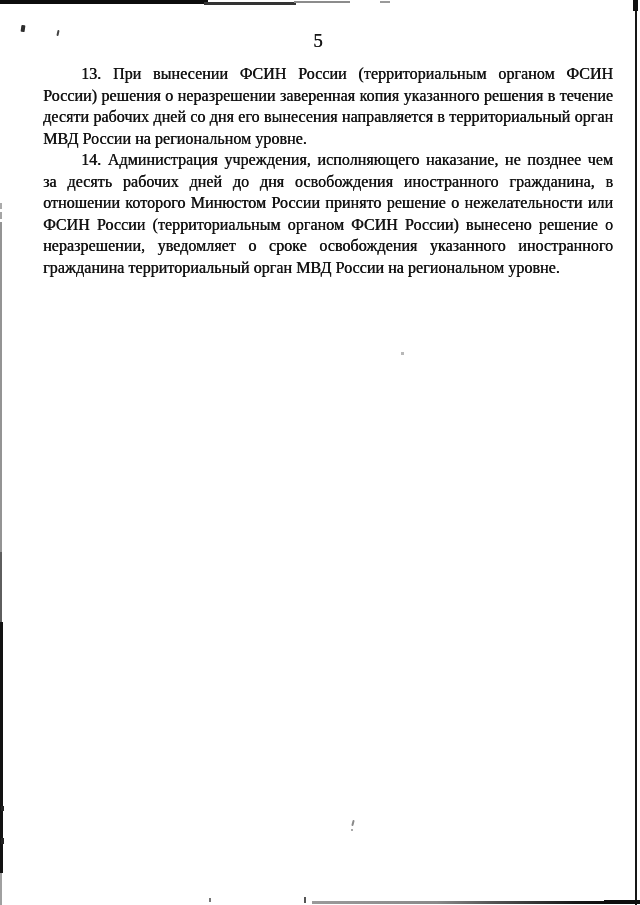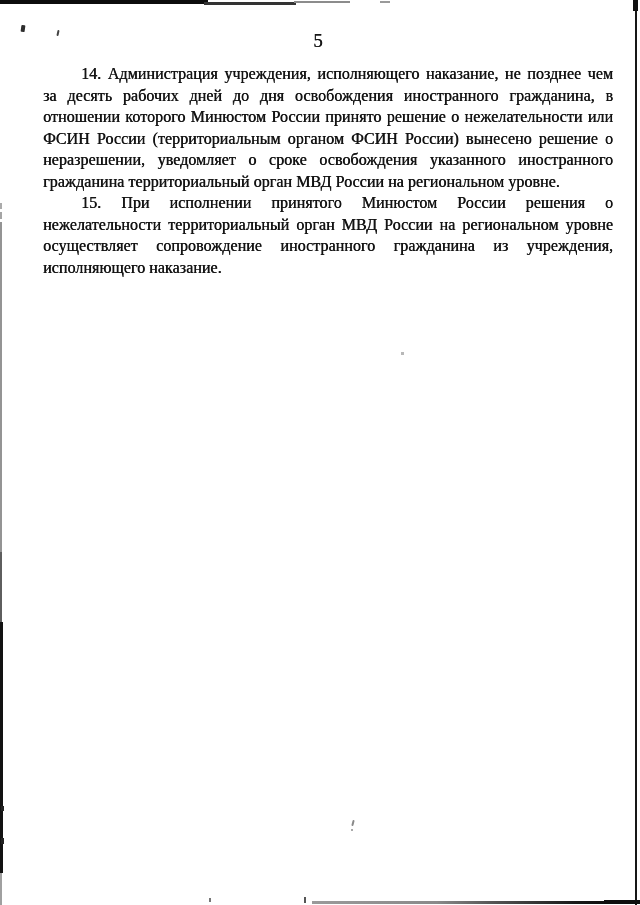--- a/index.html
+++ b/index.html
@@ -107,17 +107,17 @@
 
   <div class="artifact speck-top-1"></div>
   <div class="artifact speck-top-2"></div>
   <div class="artifact speck-mid-1"></div>
   <div class="artifact speck-mid-2"></div>
   <div class="artifact speck-mid-3"></div>
 
   <div class="page-number">5</div>
 
   <div class="text-block">
+    <p>13. При вынесении ФСИН России (территориальным органом ФСИН России) решения о неразрешении заверенная копия указанного решения в течение десяти рабочих дней со дня его вынесения направляется в территориальный орган МВД России на региональном уровне.</p>
     <p>14. Администрация учреждения, исполняющего наказание, не позднее чем за десять рабочих дней до дня освобождения иностранного гражданина, в отношении которого Минюстом России принято решение о нежелательности или ФСИН России (территориальным органом ФСИН России) вынесено решение о неразрешении, уведомляет о сроке освобождения указанного иностранного гражданина территориальный орган МВД России на региональном уровне.</p>
-    <p>15. При исполнении принятого Минюстом России решения о нежелательности территориальный орган МВД России на региональном уровне осуществляет сопровождение иностранного гражданина из учреждения, исполняющего наказание.</p>
   </div>
 
 </div>
 
 </body></html>

